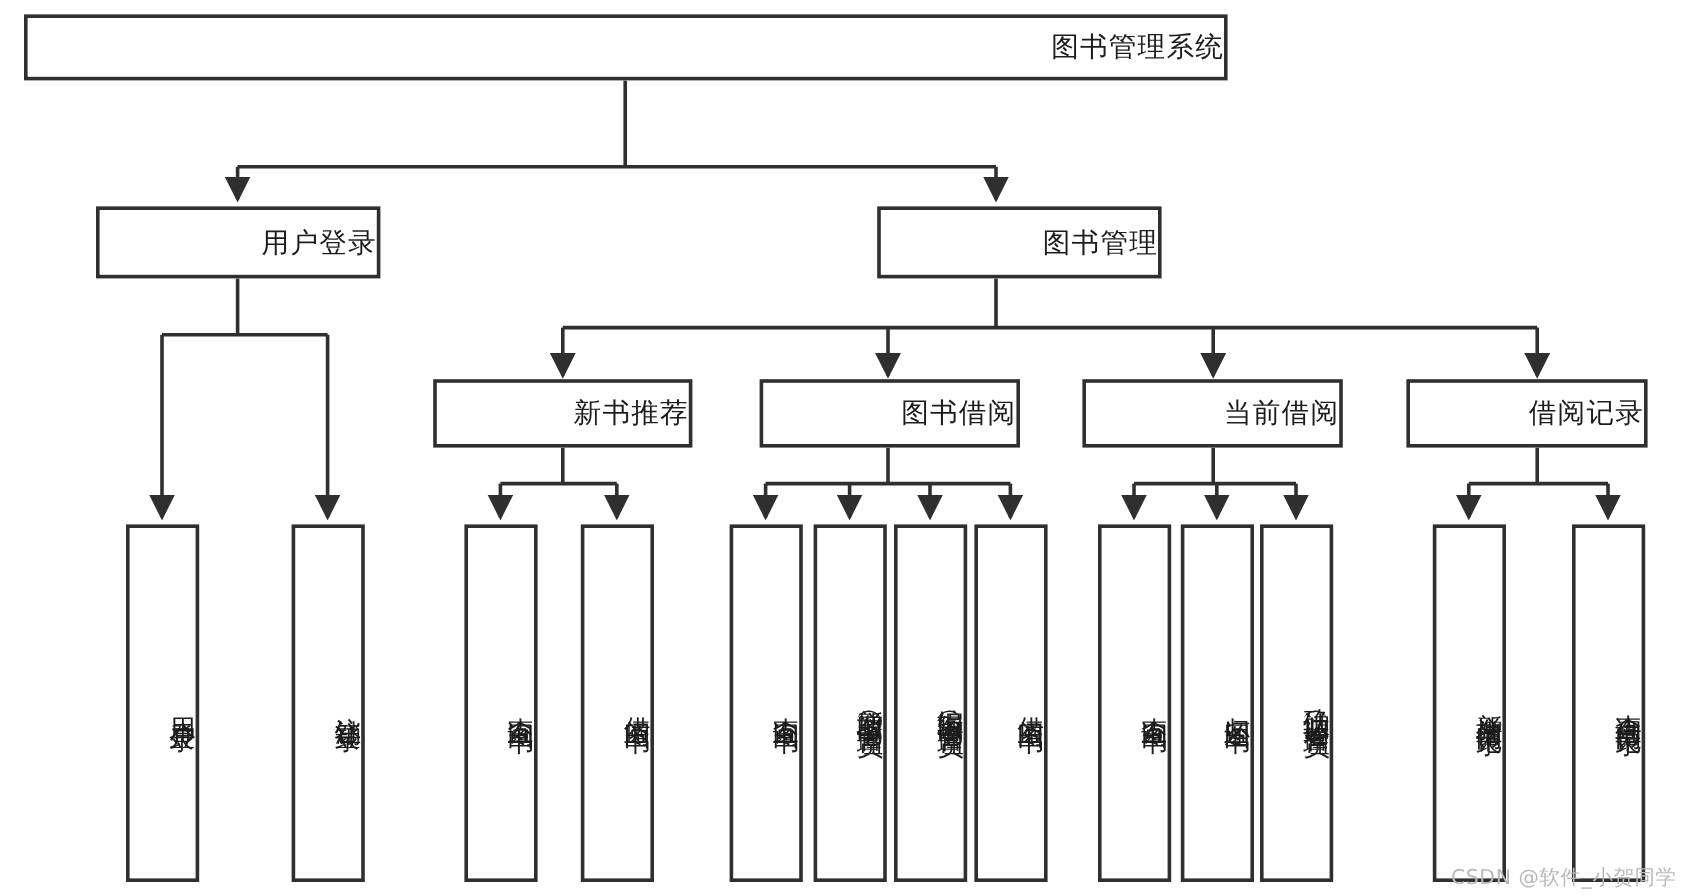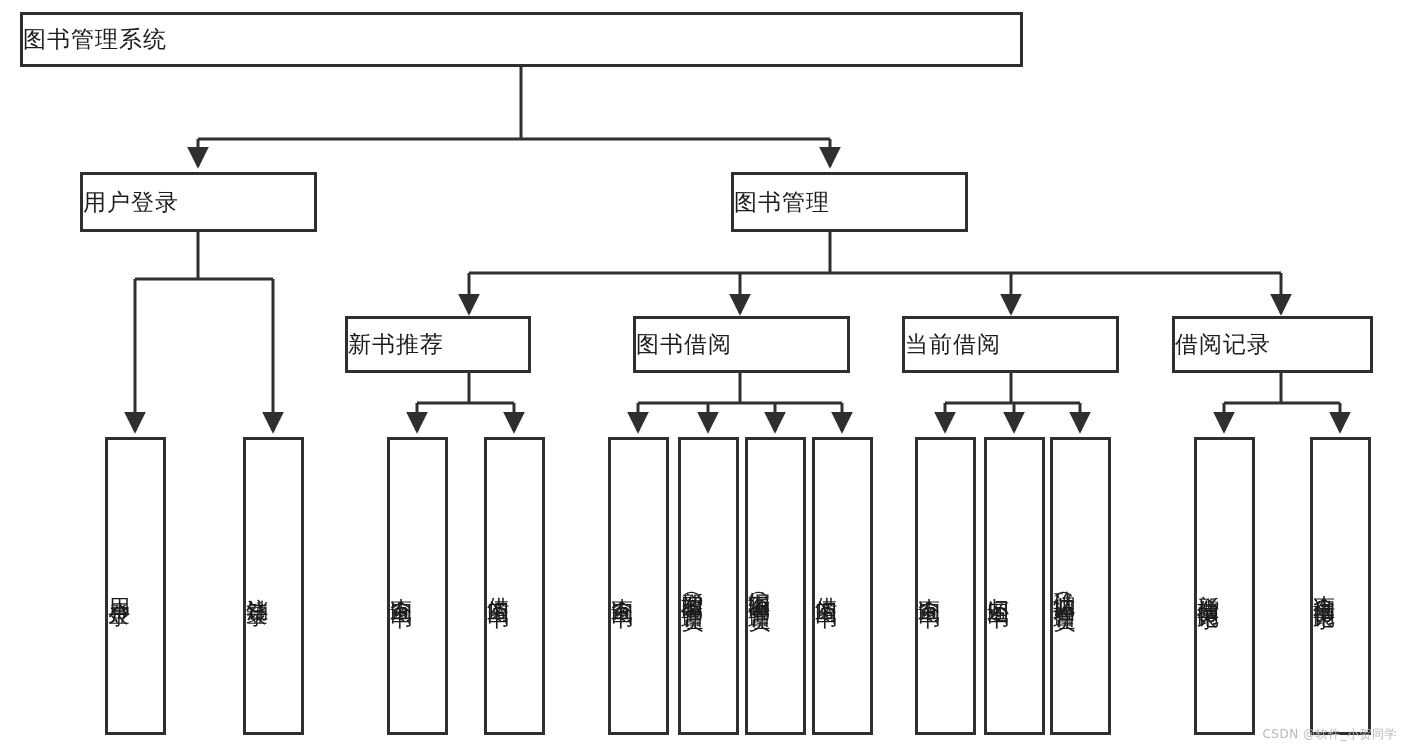--- a/index.html
+++ b/index.html
@@ -25,21 +25,21 @@
     width: 1405px;
     height: 747px;
   }
   .node {
     position: absolute;
     box-sizing: border-box;
     border: 3px solid #2f2f2f;
     background: #ffffff;
     display: flex;
     align-items: center;
-    justify-content: flex-start;
+    justify-content: flex-end;
     color: #1c1c1c;
     z-index: 2;
   }
   .node.h-node {
     font-size: 23px;
     letter-spacing: 1px;
   }
   .node.v-node {
     font-size: 22px;
   }
@@ -51,21 +51,21 @@
     white-space: nowrap;
     text-align: center;
   }
   .node .hlabel {
     white-space: nowrap;
   }
   .watermark {
     position: absolute;
     right: 8px;
     bottom: 4px;
-    font-size: 12px;
+    font-size: 17px;
     color: #b9b9b9;
     letter-spacing: 0.5px;
     z-index: 3;
     white-space: nowrap;
     font-family: "DejaVu Sans", "Liberation Sans", sans-serif;
   }
 </style>
 </head>
 <body>
 
@@ -125,21 +125,21 @@
     <span class="hlabel">图书管理系统</span>
   </div>
 
   <div class="node h-node" style="left:80px; top:172px; width:237px; height:60px;">
     <span class="hlabel">用户登录</span>
   </div>
   <div class="node h-node" style="left:711px; top:172px; width:237px; height:60px;margin-left:20px;">
     <span class="hlabel">图书管理</span>
   </div>
 
-  <div class="node h-node" style="left:345px; top:316px; width:186px; height:57px;font-family:Liberation Serif, serif;">
+  <div class="node h-node" style="left:361px; top:316px; width:216px; height:57px;font-family:Liberation Serif, serif;">
     <span class="hlabel">新书推荐</span>
   </div>
   <div class="node h-node" style="left:633px; top:316px; width:217px; height:57px;">
     <span class="hlabel">图书借阅</span>
   </div>
   <div class="node h-node" style="left:902px; top:316px; width:217px; height:57px;">
     <span class="hlabel">当前借阅</span>
   </div>
   <div class="node h-node" style="left:1172px; top:316px; width:201px; height:57px;">
     <span class="hlabel">借阅记录</span>

